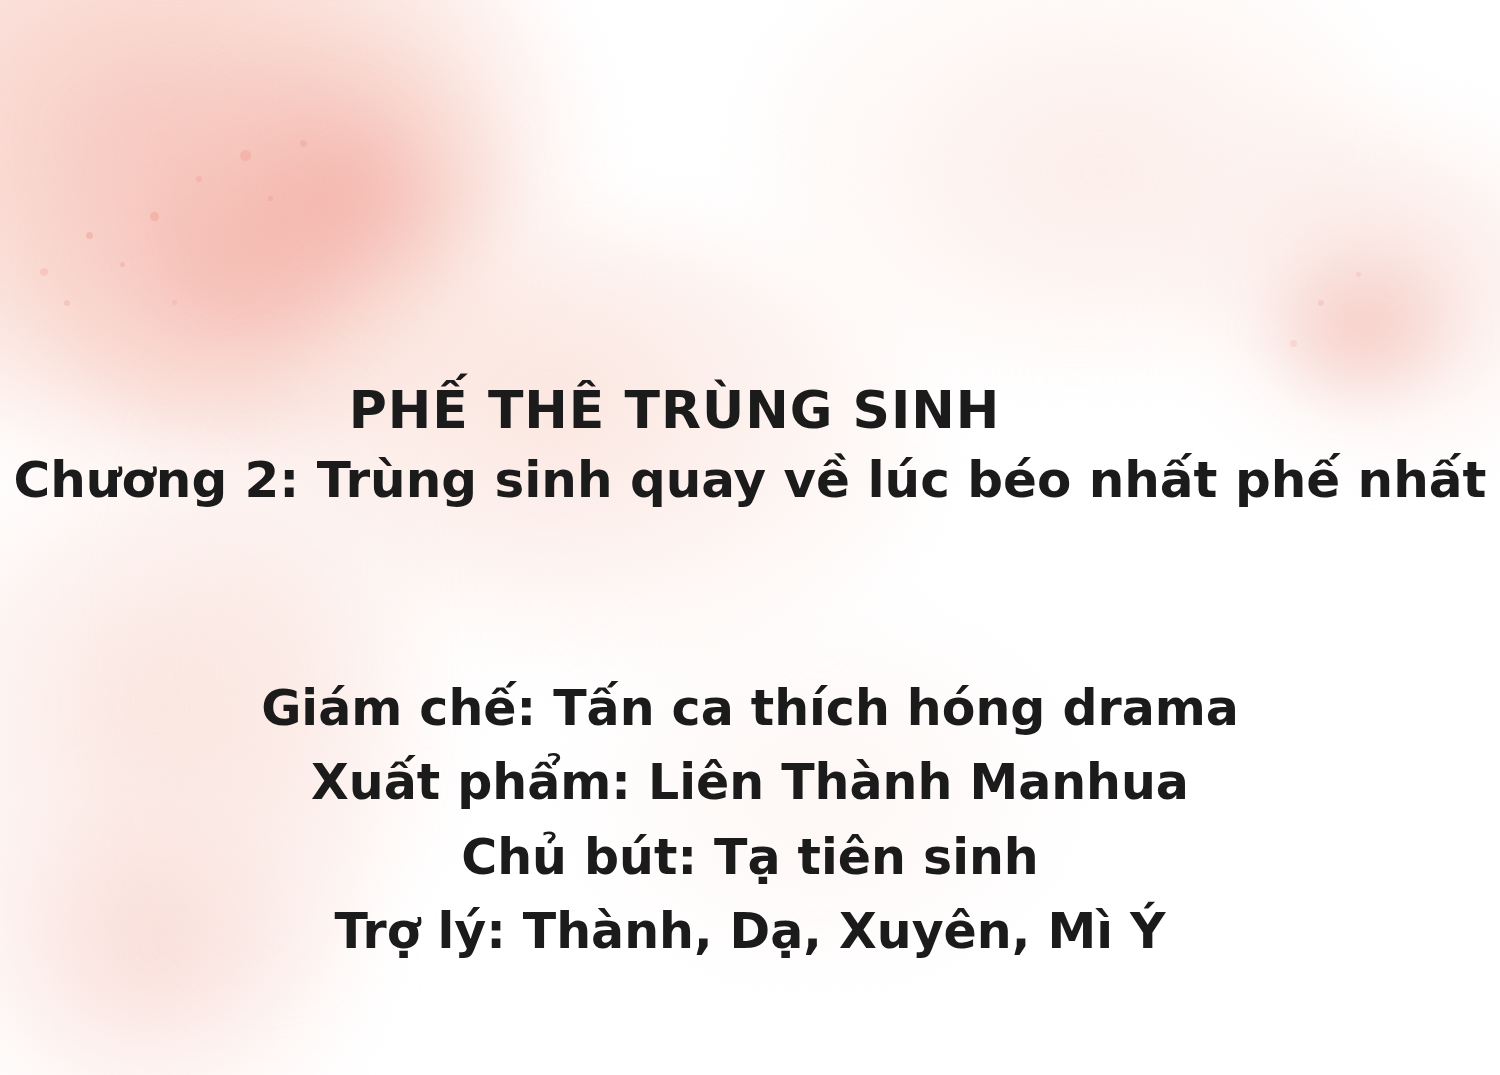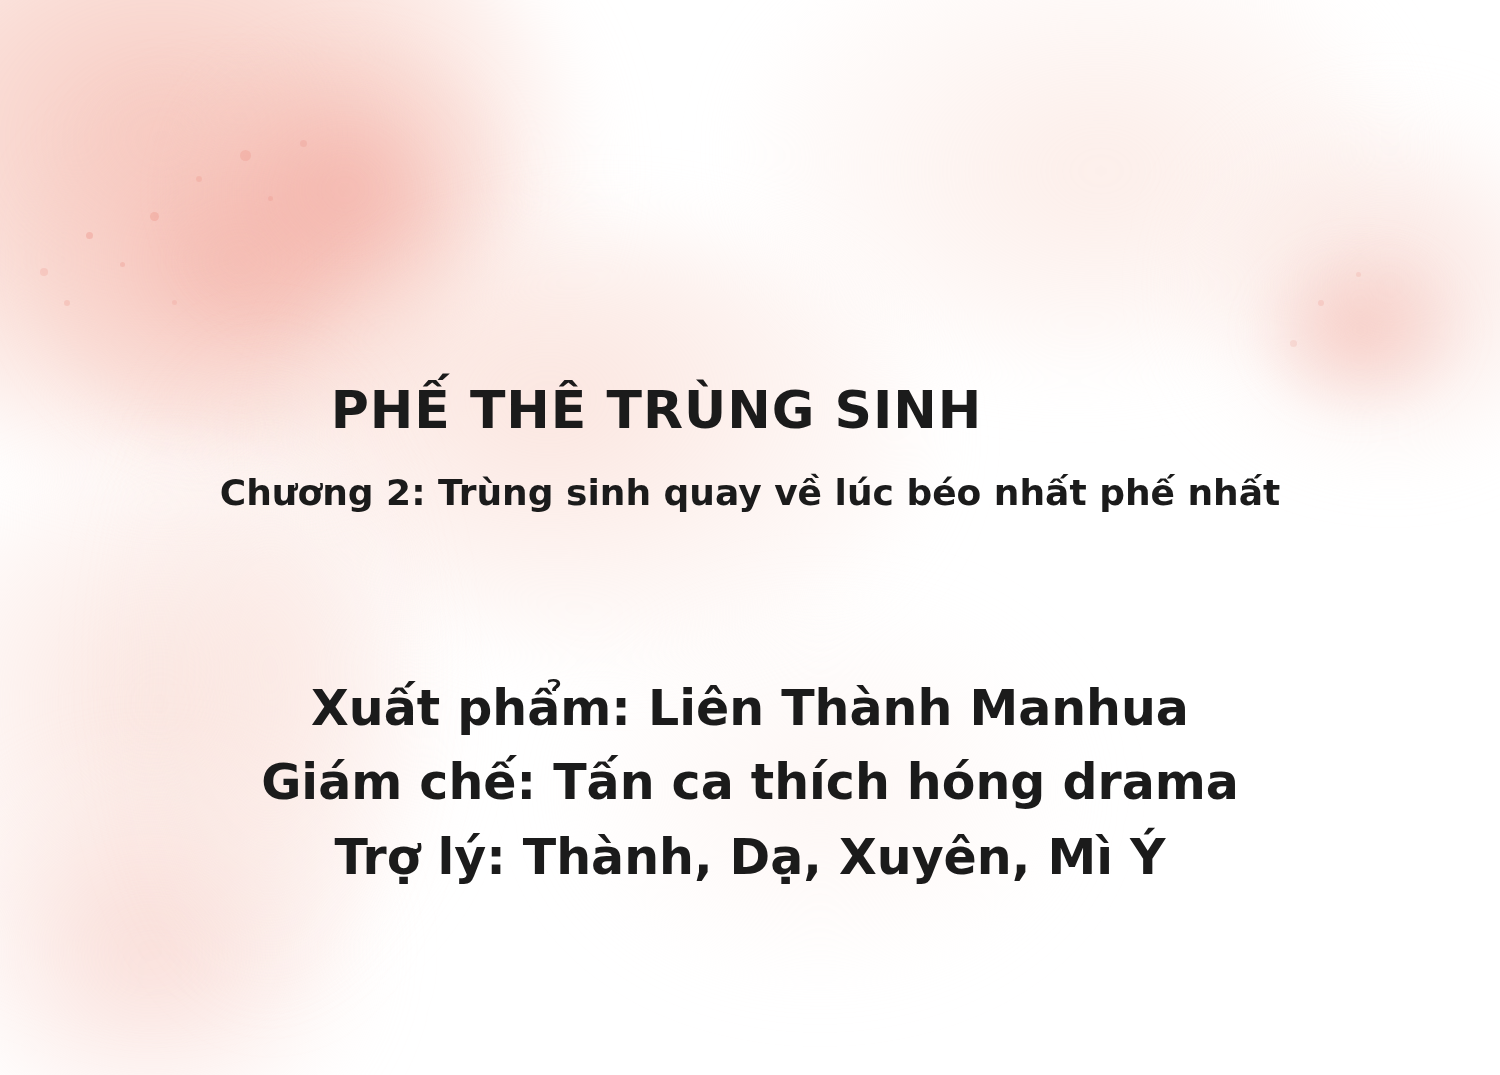--- a/index.html
+++ b/index.html
@@ -111,26 +111,27 @@
   }
   .title {
     position: absolute;
     top: 382px;
     left: 0; width: 1313px;
     font-size: 52px;
     font-weight: 700;
     letter-spacing: 1px;
     line-height: 1.1;
     white-space: nowrap;
+    padding-left: 18px;
   }
   .subtitle {
     position: absolute;
-    top: 472px;
+    top: 452px;
     left: 0; width: 1500px;
-    font-size: 36px;
+    font-size: 50px;
     font-weight: 700;
     line-height: 1.15;
     white-space: nowrap;
   }
   .credits {
     position: absolute;
     top: 672px;
     left: 0; width: 1500px;
   }
   .credit-line {
@@ -176,20 +177,21 @@
     <div class="speck" style="left:1290px;top:340px; width:7px;  height:7px;  opacity:.28;"></div>
   </div>
 
   <div class="text-block">
 
     <div class="title">PHẾ THÊ TRÙNG SINH</div>
 
     <div class="subtitle">Chương 2: Trùng sinh quay về lúc béo nhất phế nhất</div>
 
     <div class="credits">
+      <div class="credit-line">Giám chế: Tấn ca thích hóng drama</div>
       <div class="credit-line">Xuất phẩm: Liên Thành Manhua</div>
-      <div class="credit-line">Giám chế: Tấn ca thích hóng drama</div>
+      <div class="credit-line">Chủ bút: Tạ tiên sinh</div>
       <div class="credit-line clipped">Trợ lý: Thành, Dạ, Xuyên, Mì Ý</div>
     </div>
 
   </div>
 
 </div>
 
 </body></html>

